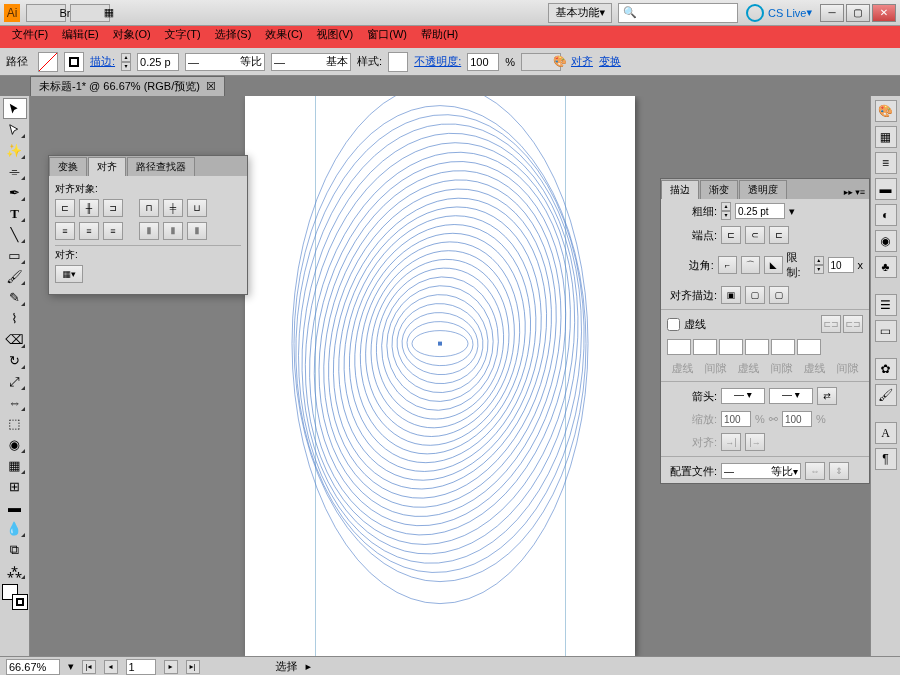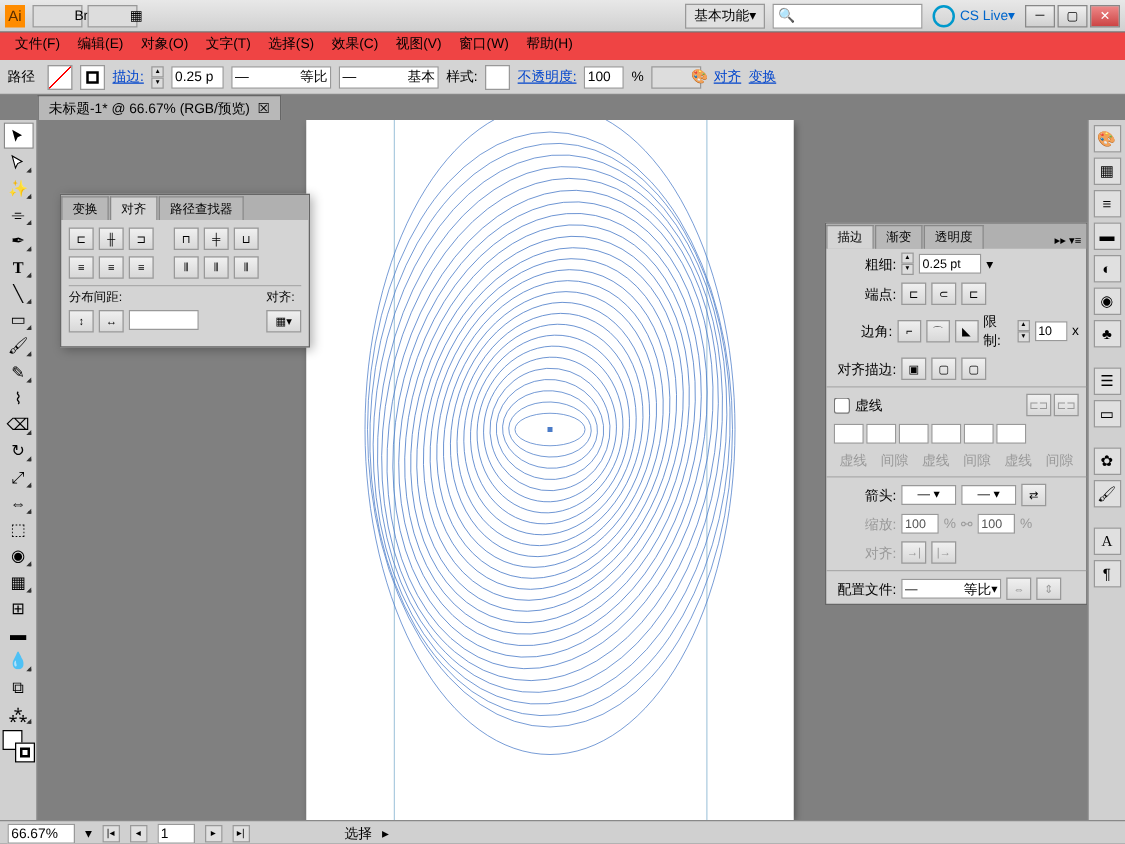--- a/index.html
+++ b/index.html
@@ -228,48 +228,41 @@
   </div>
 </div>
 
 <div class="float-panel" style="left:48px;top:155px;width:200px">
   <div class="panel-tabs">
     <div class="ptab">变换</div>
     <div class="ptab active">对齐</div>
     <div class="ptab">路径查找器</div>
   </div>
   <div class="panel-body">
+    <div class="panel-sec">对齐对象:</div>
     <div class="panel-row">
       <div class="icon-btn">⊏</div>
       <div class="icon-btn">╫</div>
       <div class="icon-btn">⊐</div>
       <div style="width:8px"></div>
       <div class="icon-btn">⊓</div>
       <div class="icon-btn">╪</div>
       <div class="icon-btn">⊔</div>
     </div>
     <div class="panel-row">
       <div class="icon-btn">≡</div>
       <div class="icon-btn">≡</div>
       <div class="icon-btn">≡</div>
       <div style="width:8px"></div>
       <div class="icon-btn">⦀</div>
       <div class="icon-btn">⦀</div>
       <div class="icon-btn">⦀</div>
     </div>
     <div class="hr"></div>
     <div class="panel-row">
-      <div style="flex:1">
-        <div class="panel-sec">分布间距:</div>
-        <div style="display:flex;gap:4px">
-          <div class="icon-btn">↕</div>
-          <div class="icon-btn">↔</div>
-          <input class="sp-input" style="width: 56px;">
-        </div>
-      </div>
       <div>
         <div class="panel-sec">对齐:</div>
         <div class="icon-btn" style="width:28px">▦▾</div>
       </div>
     </div>
   </div>
 </div>
 
 <div class="stroke-panel">
   <div class="panel-tabs">

